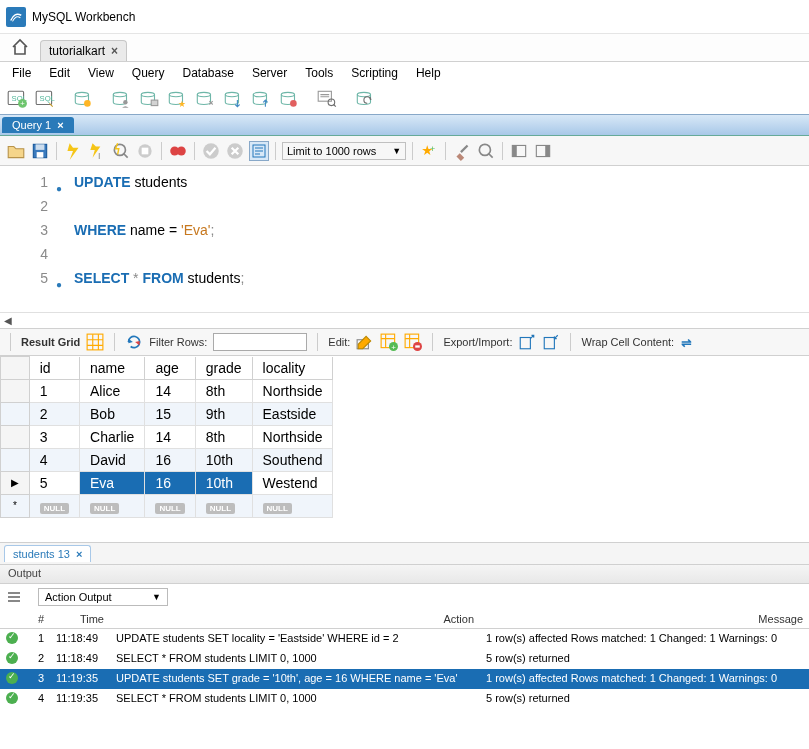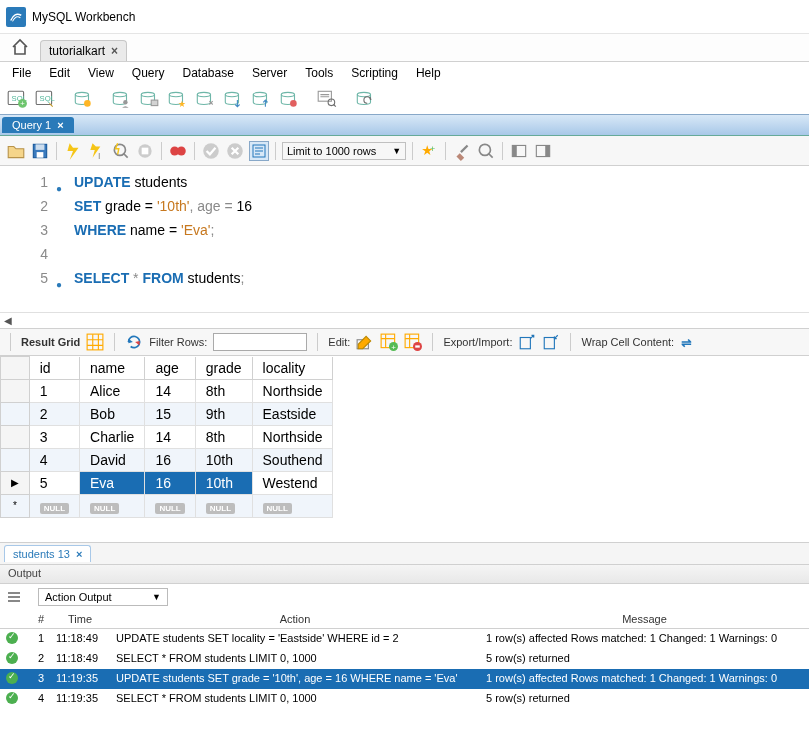--- a/index.html
+++ b/index.html
@@ -67,21 +67,21 @@
 .result-tab { padding: 2px 8px; border: 1px solid #a8c8e8; border-bottom:none; background:#fff; color:#2a7ab9; font-size:11px; display:flex; align-items:center; border-radius:3px 3px 0 0; cursor:pointer; }
 .result-tab .x { margin-left: 6px; color:#2a7ab9; font-weight:bold; }
 
 .outputhdr { height: 20px; background: linear-gradient(#f5f5f5,#e8e8e8); border-top: 1px solid #d0d0d0; border-bottom: 1px solid #d0d0d0; padding: 2px 8px; font-size: 11px; color:#444; }
 .outputselect { height: 26px; display:flex; align-items:center; padding: 0 6px; gap:16px; }
 .outputselect .sel { border:1px solid #bbb; padding:2px 6px; font-size:11px; display:flex; align-items:center; min-width:130px; justify-content:space-between; cursor:pointer; }
 .outputselect .caret { font-size:9px; }
 
 .log { font-size: 11px; }
 .log table { width: 100%; border-collapse: collapse; }
-.log th { text-align:center; font-weight:normal; color:#333; border-bottom:1px solid #d0d0d0; padding: 3px 6px; font-size:11px; }
+.log th { text-align:right; font-weight:normal; color:#333; border-bottom:1px solid #d0d0d0; padding: 3px 6px; font-size:11px; }
 .log td { padding: 3px 6px; vertical-align: top; }
 .log tr.selrow td { background: #1a6db3; color:#fff; }
 .log .status { width:16px; }
 .log .status .ok { display:inline-block; width:12px; height:12px; background:#4caf50; border-radius:50%; position:relative; }
 .log .status .ok::after { content:"✓"; color:#fff; font-size:9px; position:absolute; left:2px; top:-1px; }
 .log .numcol { width: 26px; text-align:right; }
 .log .timecol { width: 60px; }
 .log .actcol { width: 370px; }
 
 svg { display:block; }
@@ -329,21 +329,20 @@
     </div>
 </div>
 
 <div class="editor">
   <div class="line">
       <div class="gutter">1<span class="dot">●</span></div>
       <div class="code"><span class="kw">UPDATE</span><span class="ident"> students</span></div>
     </div>
   <div class="line">
       <div class="gutter">2</div>
-      <div class="code"><span class="kw">SET</span><span> grade = </span><span class="str">'10th'</span><span class="op">, age = </span><span class="num">16</span></div>
     </div>
   <div class="line">
       <div class="gutter">3</div>
       <div class="code"><span class="kw">WHERE</span><span> name = </span><span class="str">'Eva'</span><span class="op">;</span></div>
     </div>
   <div class="line">
       <div class="gutter">4</div>
       <div class="code"></div>
     </div>
   <div class="line">

